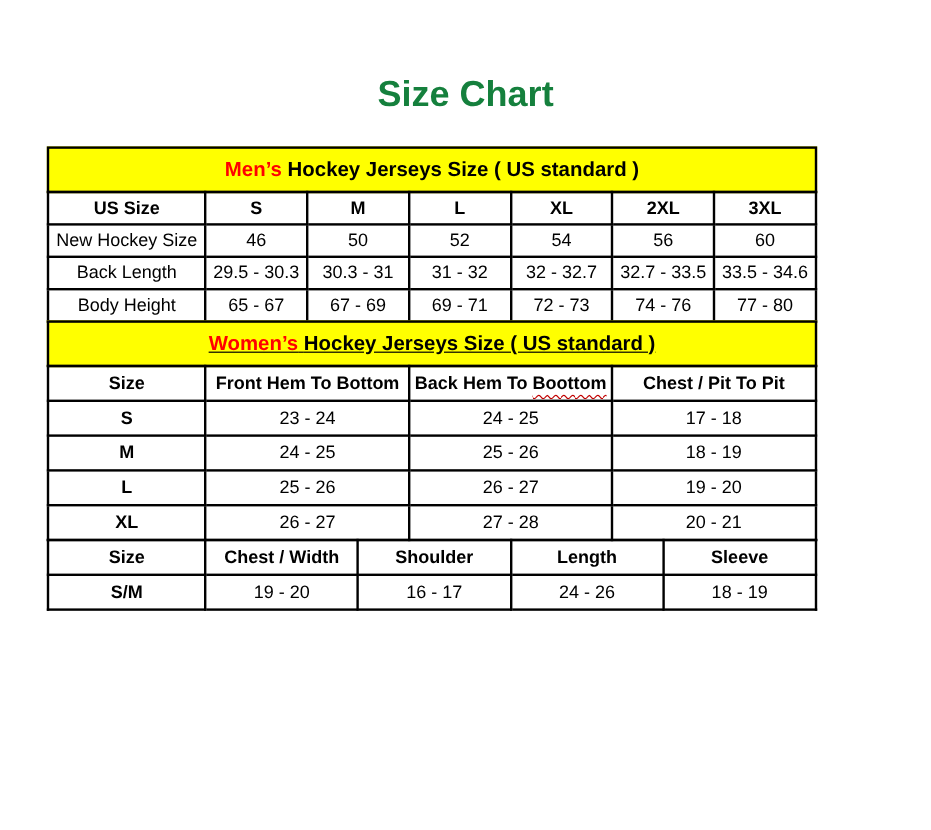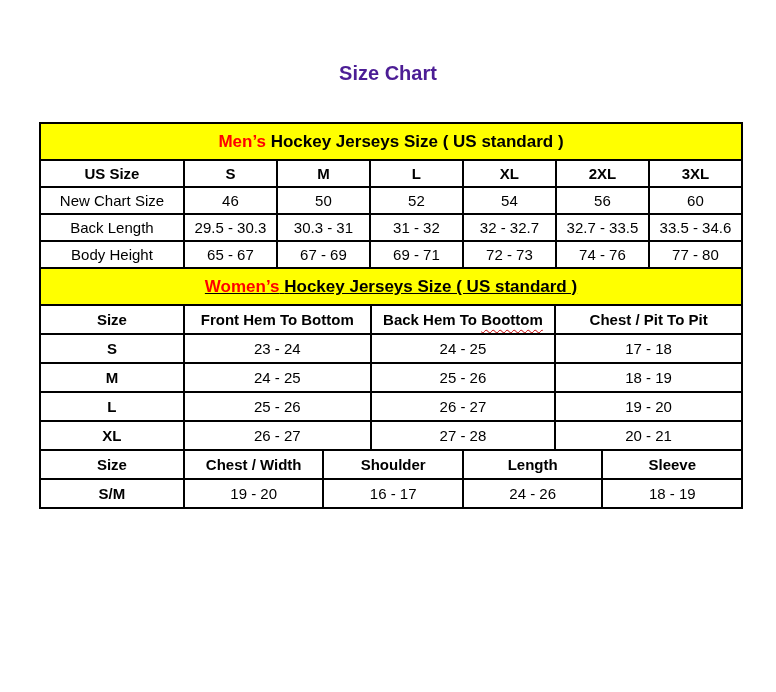--- a/index.html
+++ b/index.html
@@ -11,28 +11,28 @@
     font-family: "Liberation Sans", sans-serif;
     position: relative;
     overflow: hidden;
   }
   .title {
     margin: 0;
     position: absolute;
     top: 62px; left: 0;
     width: 776px;
     text-align: center;
-    font-size: 20px;
+    font-size: 30px;
     font-weight: bold;
-    color: #4c1d95;
+    color: #15803d;
   }
   .chart {
     position: absolute;
     left: 39px; top: 122px;
-    width: 704px;
+    width: 642px;
   }
   .band {
     width: 100%;
     background: #FFFF00;
     border: 2px solid #000;
     text-align: center;
     font-weight: bold;
     font-size: 17px;
     padding: 8px 0 7px 0;
   }
@@ -100,21 +100,21 @@
       <tr>
         <th>US Size</th>
         <th>S</th>
         <th>M</th>
         <th>L</th>
         <th>XL</th>
         <th>2XL</th>
         <th>3XL</th>
       </tr>
       <tr>
-        <td>New Chart Size</td>
+        <td>New Hockey Size</td>
         <td>46</td>
         <td>50</td>
         <td>52</td>
         <td>54</td>
         <td>56</td>
         <td>60</td>
       </tr>
       <tr>
         <td>Back Length</td>
         <td>29.5 - 30.3</td>

